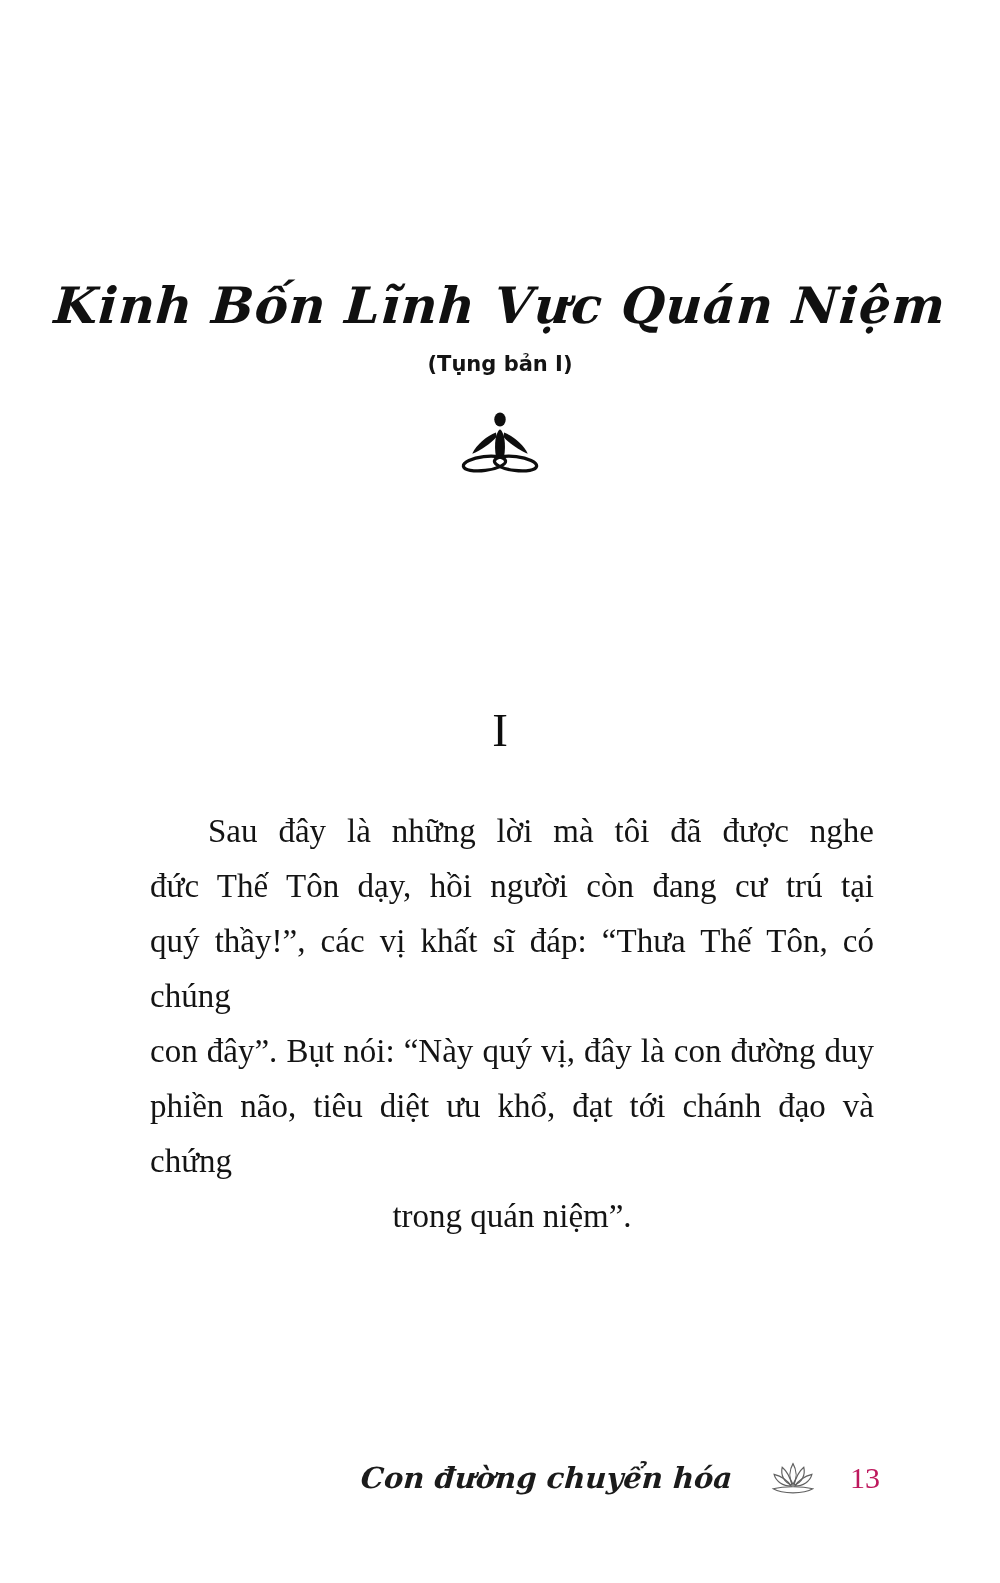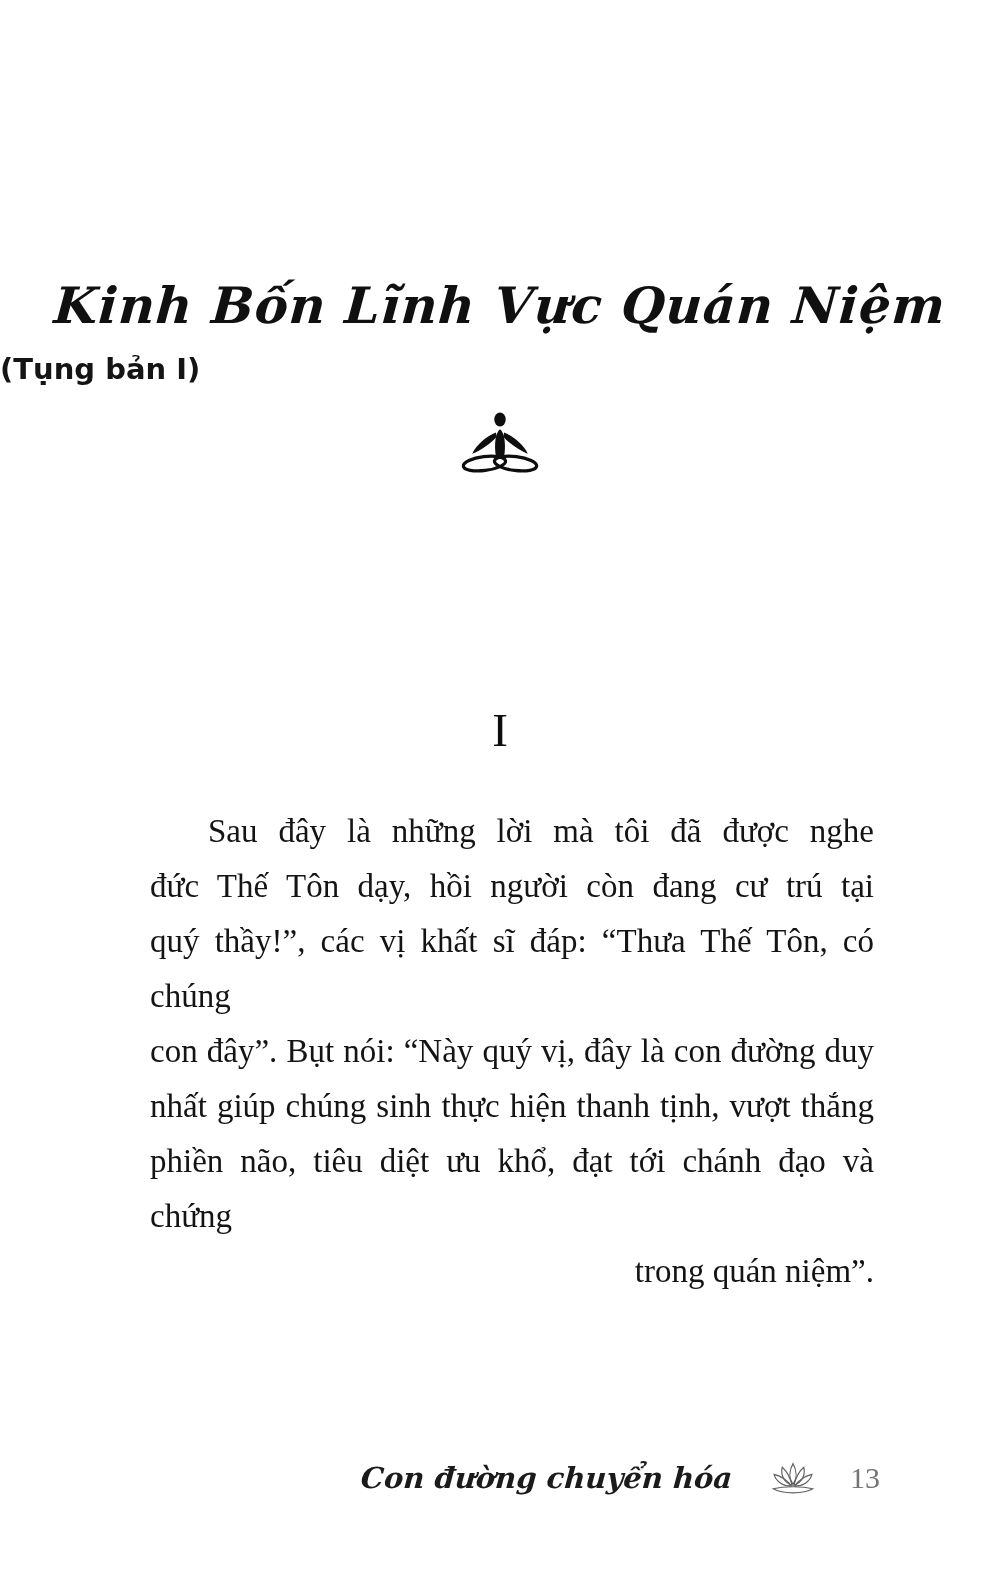--- a/index.html
+++ b/index.html
@@ -33,24 +33,24 @@
     letter-spacing: 1px;
     color: #101010;
     transform: skewX(-4deg);
   }
 
   .chapter-subtitle {
     position: absolute;
     top: 352px;
     left: 0;
     width: 100%;
-    text-align: left;
+    text-align: center;
     font-family: "DejaVu Sans", sans-serif;
     font-weight: 600;
-    font-size: 29px;
+    font-size: 21px;
     color: #141414;
   }
 
   .medit-wrap {
     position: absolute;
     top: 408px;
     left: 0;
     width: 100%;
     text-align: center;
   }
@@ -77,21 +77,21 @@
     font-size: 33px;
     line-height: 55px;
     color: #141414;
   }
   .jline {
     text-align: justify;
     text-align-last: justify;
     white-space: normal;
   }
   .indent { text-indent: 58px; }
-  .lastline { text-align: right; }
+  .lastline { text-align: center; }
 
   .footer {
     position: absolute;
     top: 1452px;
     right: 120px;
     height: 52px;
     display: flex;
     align-items: center;
   }
   .running-title {
@@ -105,21 +105,21 @@
   .lotus-wrap {
     margin-left: 34px;
     display: inline-flex;
     align-items: center;
     opacity: 0.8;
   }
   .page-number {
     margin-left: 30px;
     font-family: "Liberation Serif", serif;
     font-size: 30px;
-    color: #737373;
+    color: #be185d;
   }
 </style>
 </head>
 <body>
 
 <div class="page">
 
   <h1 class="chapter-title">Kinh Bốn Lĩnh Vực Quán Niệm</h1>
 
   <div class="chapter-subtitle">(Tụng bản I)</div>
@@ -135,21 +135,20 @@
     </svg>
   </div>
 
   <div class="section-numeral">I</div>
 
   <div class="body-block">
     <div class="jline indent">Sau đây là những lời mà tôi đã được nghe</div>
     <div class="jline">đức Thế Tôn dạy, hồi người còn đang cư trú tại</div>
     <div class="jline">quý thầy!”, các vị khất sĩ đáp: “Thưa Thế Tôn, có chúng</div>
     <div class="jline">con đây”. Bụt nói: “Này quý vị, đây là con đường duy</div>
-    <div class="jline">nhất giúp chúng sinh thực hiện thanh tịnh, vượt thắng</div>
     <div class="jline">phiền não, tiêu diệt ưu khổ, đạt tới chánh đạo và chứng</div>
     <div class="lastline">trong quán niệm”.</div>
   </div>
 
   <div class="footer">
     <span class="running-title">Con đường chuyển hóa</span>
     <span class="lotus-wrap">
       <svg width="54" height="40" viewBox="0 0 60 44" xmlns="http://www.w3.org/2000/svg" aria-hidden="true">
         <g fill="none" stroke="#3a3a3a" stroke-width="1.3">
           <path d="M30 6 C26 13 25 22 30 29 C35 22 34 13 30 6 Z"></path>

